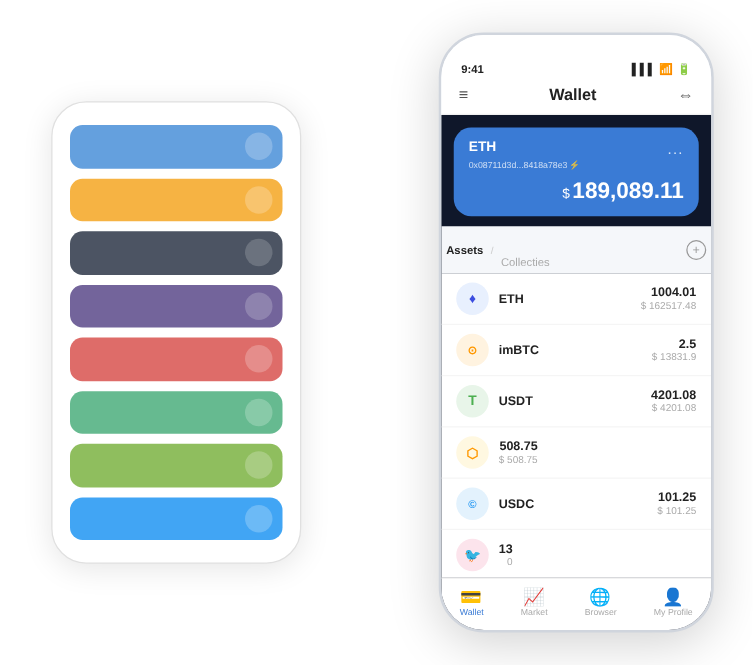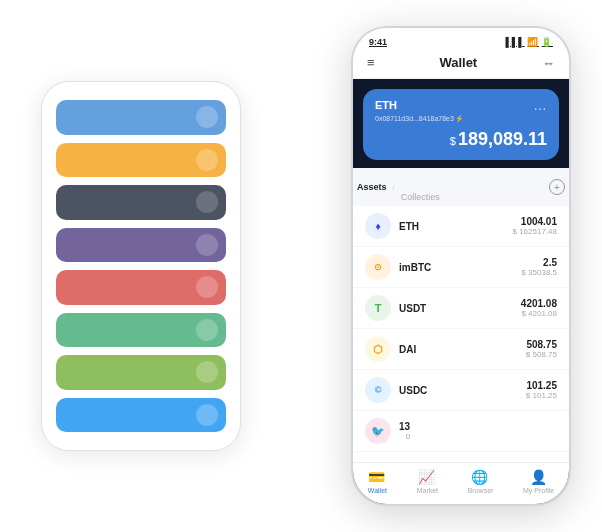--- a/index.html
+++ b/index.html
@@ -84,25 +84,24 @@
       z-index: 2;
       display: flex;
       flex-direction: column;
     }
 
     .phone-status-bar {
       background: #fff;
       display: flex;
       align-items: center;
       justify-content: space-between;
-      padding: 9px 16px 4px;
+      padding: 22px 16px 4px;
       font-size: 9px;
       color: #222;
       font-weight: 600;
-      text-decoration: underline;
     }
 
     .status-icons {
       display: flex;
       gap: 3px;
       align-items: center;
     }
 
     .phone-header {
       background: #fff;
@@ -395,36 +394,35 @@
             <div class="asset-amount">1004.01</div>
             <div class="asset-usd">$ 162517.48</div>
           </div>
         </div>
 
         <div class="asset-item">
           <div class="asset-icon asset-icon-imbtc" style="font-size:9px;">⊙</div>
           <span class="asset-name">imBTC</span>
           <div class="asset-balance">
             <div class="asset-amount">2.5</div>
-            <div class="asset-usd">$ 35038.5</div>
+            <div class="asset-usd">$ 13831.9</div>
           </div>
         </div>
 
         <div class="asset-item">
           <div class="asset-icon asset-icon-usdt">T</div>
           <span class="asset-name">USDT</span>
           <div class="asset-balance">
             <div class="asset-amount">4201.08</div>
             <div class="asset-usd">$ 4201.08</div>
           </div>
         </div>
 
         <div class="asset-item">
           <div class="asset-icon asset-icon-dai">⬡</div>
-          <span class="asset-name">DAI</span>
           <div class="asset-balance">
             <div class="asset-amount">508.75</div>
             <div class="asset-usd">$ 508.75</div>
           </div>
         </div>
 
         <div class="asset-item">
           <div class="asset-icon asset-icon-usdc" style="font-size:9px; font-weight:700;">©</div>
           <span class="asset-name">USDC</span>
           <div class="asset-balance">

